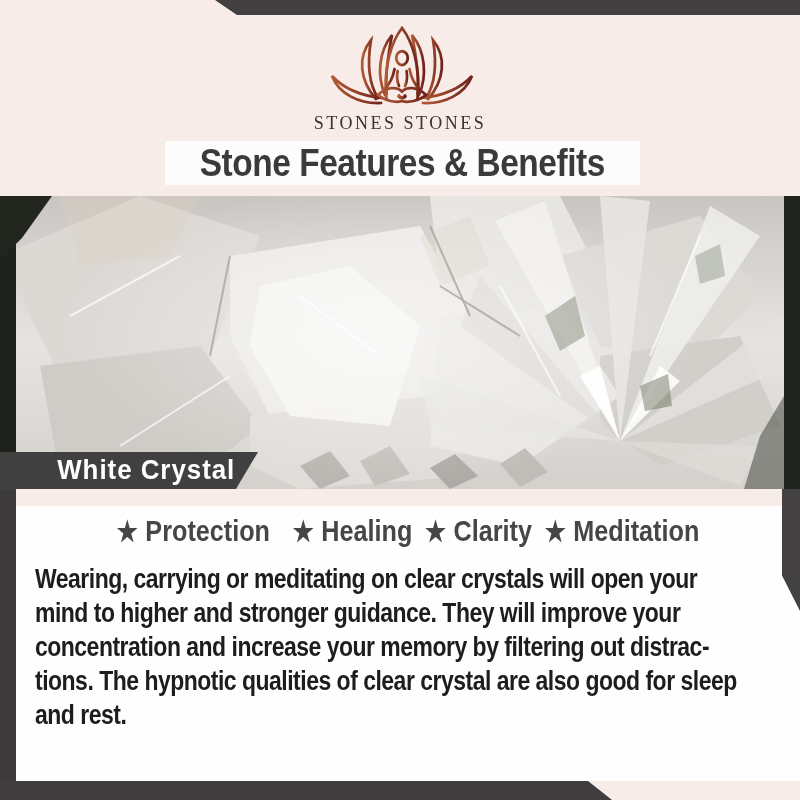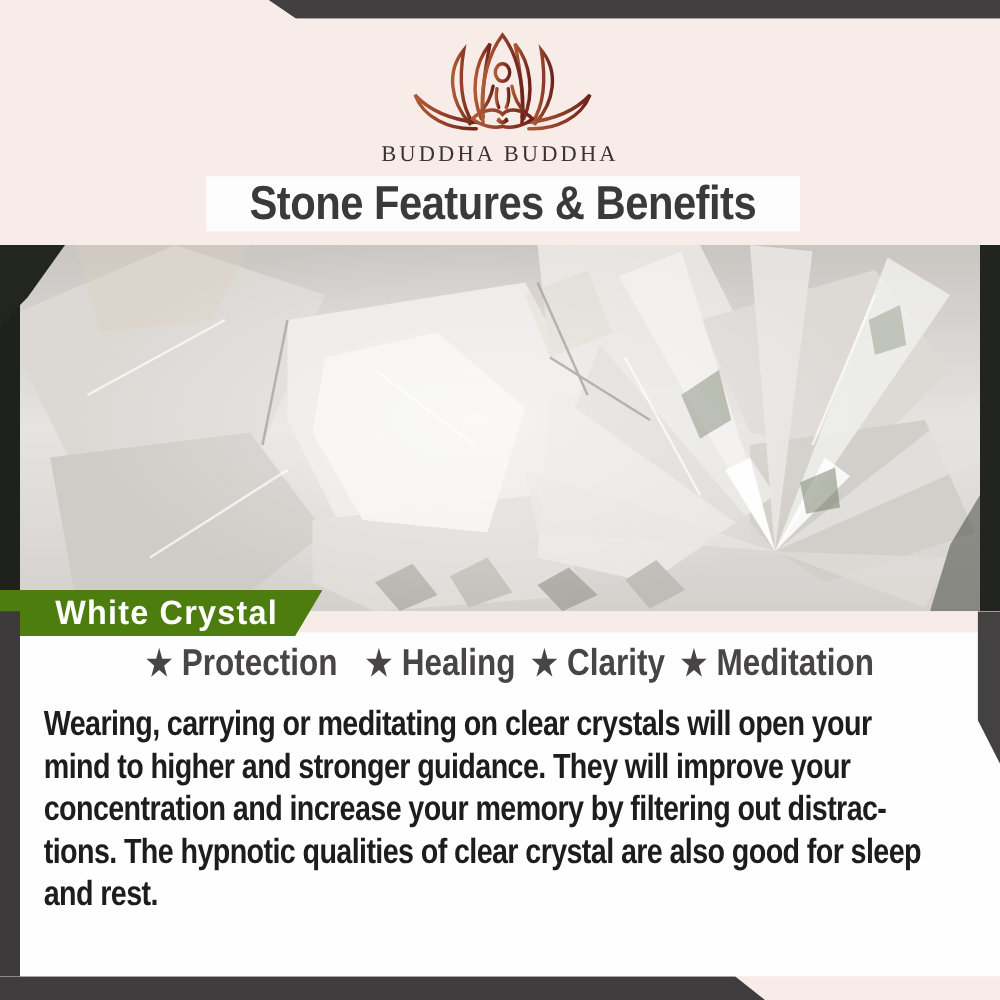--- a/index.html
+++ b/index.html
@@ -24,23 +24,23 @@
     position:absolute;left:165px;top:141px;width:475px;height:44px;background:#fdfcfc;
     display:flex;align-items:center;justify-content:center;
   }
   .title-panel h1{
     margin:0;font-size:38px;font-weight:bold;color:#3b3a3a;letter-spacing:-0.5px;
     transform:scaleX(0.88);transform-origin:center;white-space:nowrap;
   }
   
   .photo{position:absolute;left:0;top:196px;width:800px;height:293px;}
   .photo-label{
-    position:absolute;left:0;top:472px;width:258px;height:37px;background:#4d7c0f;
+    position:absolute;left:0;top:452px;width:258px;height:37px;background:#404040;
     clip-path:polygon(0 0,100% 0,calc(100% - 22px) 100%,0 100%);
-    display:flex;align-items:center;z-index:5;
+    display:flex;align-items:center;z-index:5;justify-content:center;
   }
   .photo-label span{
     padding-left:46px;color:#ffffff;font-size:27px;font-weight:bold;letter-spacing:1px;
     transform:scaleX(0.96);transform-origin:left center;white-space:nowrap;
   }
   
   .content-panel{position:absolute;left:16px;top:506px;width:784px;height:275px;background:#fefefe;}
   .features-row{
     position:absolute;left:16px;top:514px;width:784px;display:flex;justify-content:center;
     align-items:baseline;gap:15px;transform:scaleX(0.84);transform-origin:center;
@@ -103,21 +103,21 @@
       <path d="M141,102 C139,114 140,124 144,132"></path>
       <path d="M159,102 C161,114 160,124 156,132"></path>
 
       <path d="M102,150 C118,134 140,132 150,143 C160,132 182,134 198,150"></path>
       <path d="M102,150 C116,162 138,166 150,162 C162,166 184,162 198,150"></path>
       <path d="M144,151 q6,9 13,2"></path>
       <path d="M156,151 q-6,9 -13,2"></path>
     </g>
   </svg>
 
-  <div class="brand-name">BUDDHA BUDDHA</div>
+  <div class="brand-name">STONES STONES</div>
 
   <div class="title-panel">
     <h1>Stone Features &amp; Benefits</h1>
   </div>
 
   <svg class="photo" viewBox="0 0 800 293" preserveAspectRatio="none">
     <defs>
       <linearGradient id="pbg" x1="0" y1="0" x2="0" y2="1">
         <stop offset="0" stop-color="#c9c6c2"></stop>
         <stop offset="0.5" stop-color="#e6e4e1"></stop>

